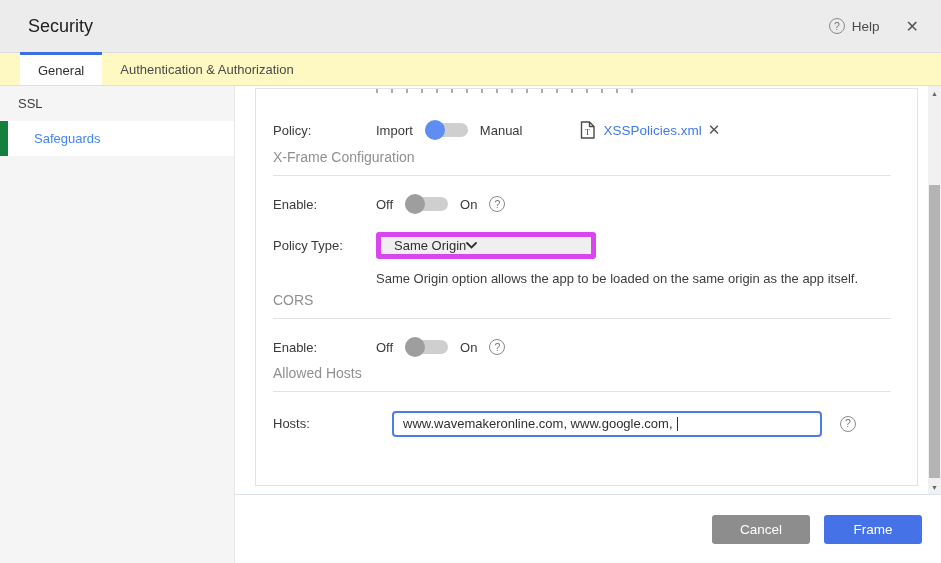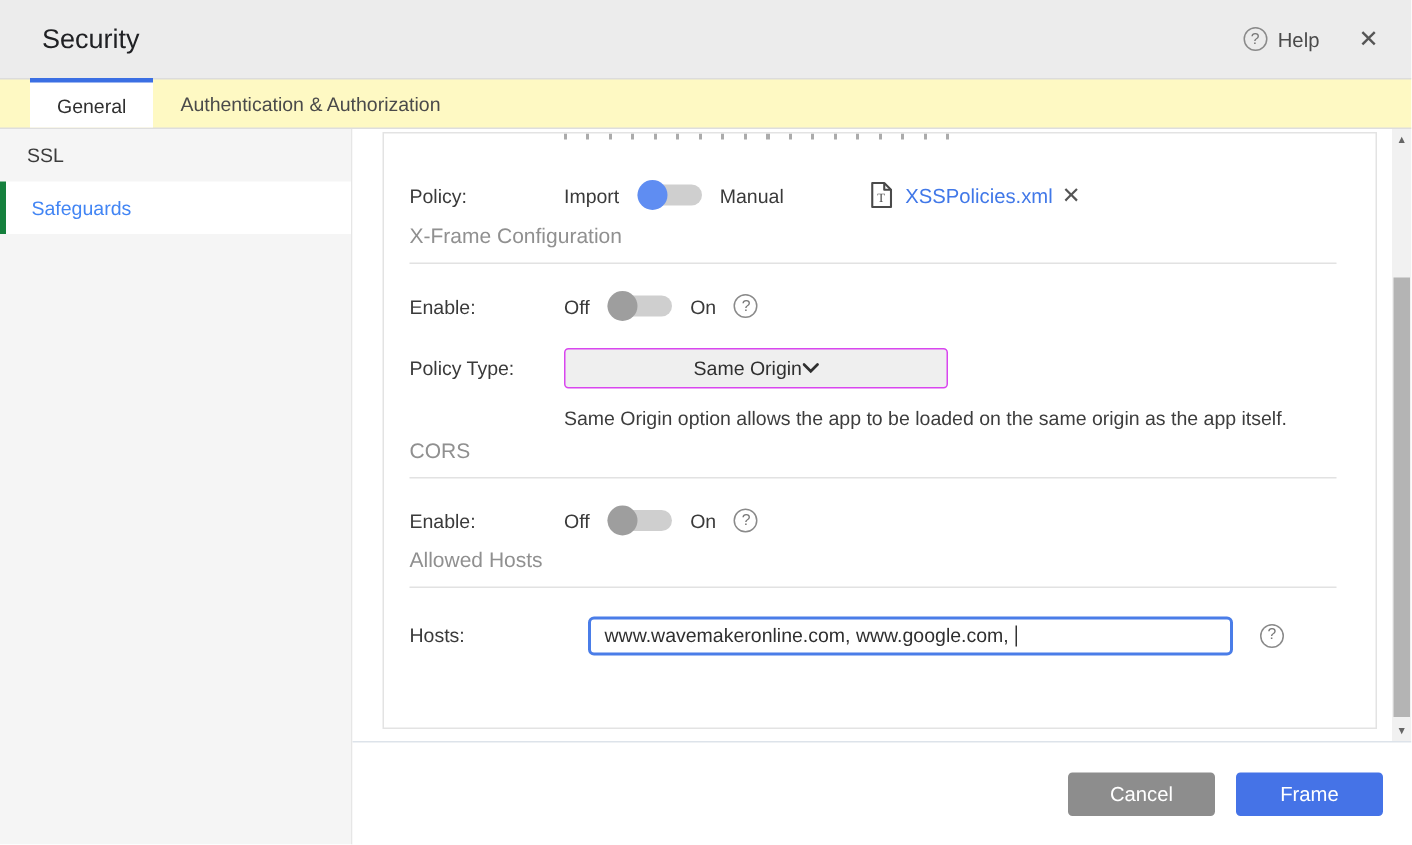--- a/index.html
+++ b/index.html
@@ -47,21 +47,21 @@
   .sidebar {
     width: 235px; flex-shrink: 0; background: #f5f5f5;
     border-right: 1px solid #e6e6e6; padding-top: 0;
   }
   .side-item {
     height: 35px; display: flex; align-items: center; padding-left: 18px;
     font-size: 13px; color: #3c3c3c; cursor: pointer;
   }
   .side-item.selected {
     background: #fff; color: #4285f4;
-    border-left: 4px solid #15803d; padding-left: 17px;
+    border-left: 8px solid #15803d; padding-left: 26px;
   }
 
   .main { flex: 1; display: flex; flex-direction: column; min-width: 0; }
 
   
   .viewport { position: relative; height: 408px; background: #fff; }
   .panel {
     position: absolute; left: 20px; top: 2px; width: 663px; height: 398px;
     background: #fff; border: 1px solid #e3e3e3; overflow: hidden;
     padding: 0 26px 0 17px;
@@ -89,23 +89,23 @@
   .file-group { display: flex; align-items: center; margin-left: 58px; gap: 8px; }
   .file-link { font-size: 13.5px; color: #4178e8; text-decoration: none; cursor: pointer; }
   .remove-x { font-size: 15px; color: #555; cursor: pointer; margin-left: 6px; }
 
   .section-heading { font-size: 14px; color: #909090; margin-top: 6px; }
   .hrule { border: none; border-top: 1px solid #e2e2e2; margin-top: 10px; }
 
   .qcircle.small { width: 16px; height: 16px; margin-left: 12px; cursor: pointer; }
 
   .select {
-    width: 256px; height: 27px; background: #efefef;
-    border: 1px solid #d946ef; border-radius: 3px;
-    display: flex; align-items: center; justify-content: center;
+    width: 220px; height: 27px; background: #efefef;
+    border: 5px solid #d946ef; border-radius: 3px;
+    display: flex; align-items: center; justify-content: flex-start;
     padding: 0 13px; font-size: 13px; color: #2f2f2f; cursor: pointer;
   }
   .helper { font-size: 13px; color: #3d3d3d; margin: 12px 0 0 103px; }
 
   .text-input {
     width: 430px; height: 26px; border: 2px solid #4a7de8; border-radius: 4px;
     background: #fff; display: flex; align-items: center; padding: 0 9px;
     font-size: 13px; color: #2f2f2f; white-space: pre; overflow: hidden;
   }
   .caret { display: inline-block; width: 1px; height: 14px; background: #333; margin-left: 1px; }

